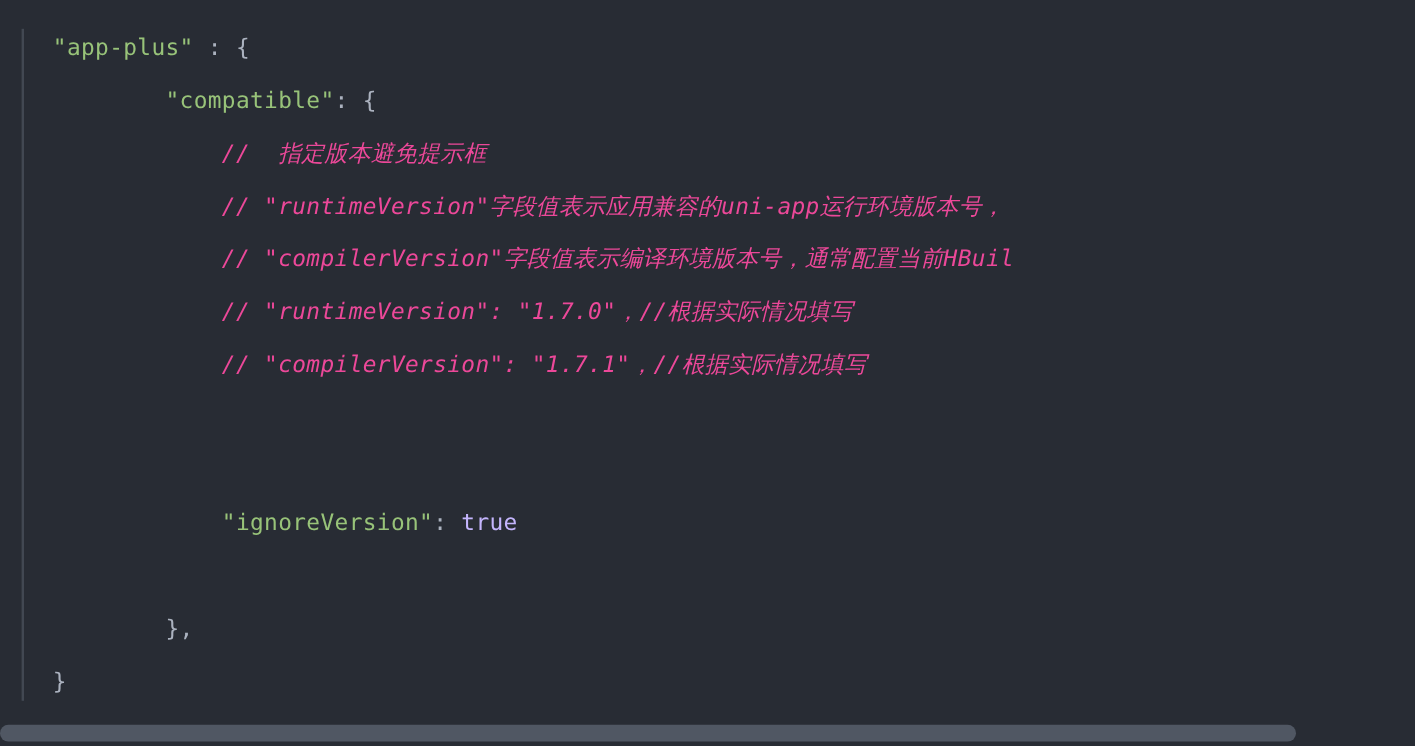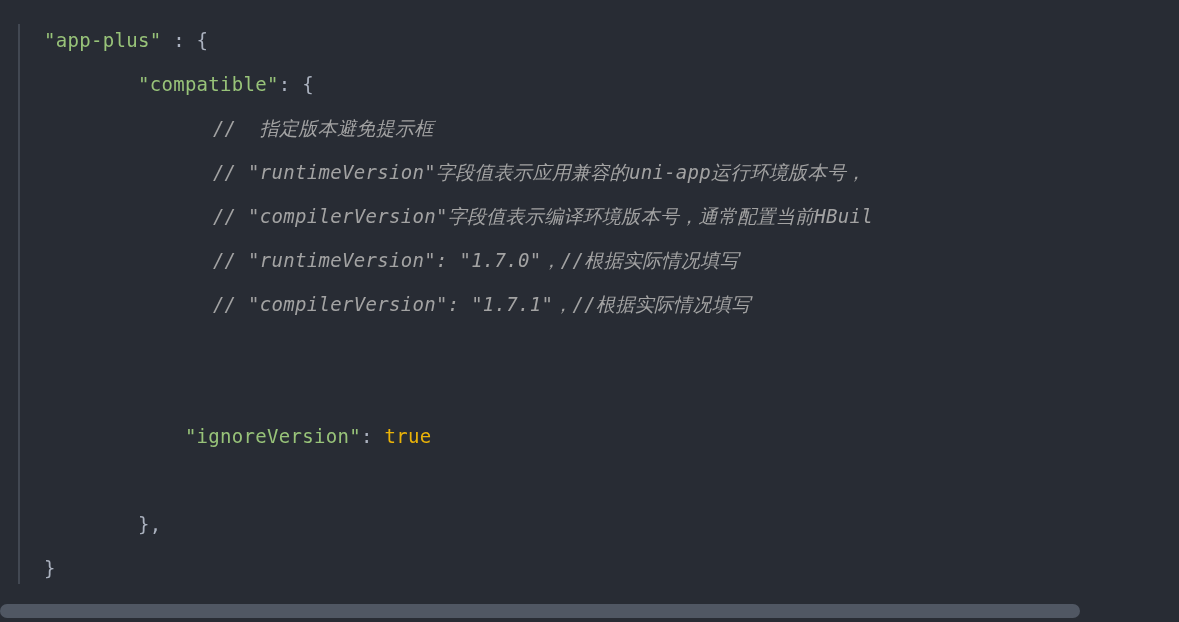--- a/index.html
+++ b/index.html
@@ -30,22 +30,22 @@
     }
     .code-line {
       white-space: pre;
       padding-left: 44px;
       height: 44px;
       line-height: 44px;
       letter-spacing: 0.3px;
     }
     .key { color: #98c379; }
     .punct { color: #abb2bf; }
-    .comment { color: #a3a3a3; font-style: italic; margin-left: 28px; }
-    .bool { color: #eab308; }
+    .comment { color: #ec4899; font-style: italic; }
+    .bool { color: #c4b5fd; }
     .scrollbar {
       position: absolute;
       bottom: 4px;
       left: 0;
       right: 0;
       height: 14px;
       background: transparent;
     }
     .scrollbar-thumb {
       position: absolute;

